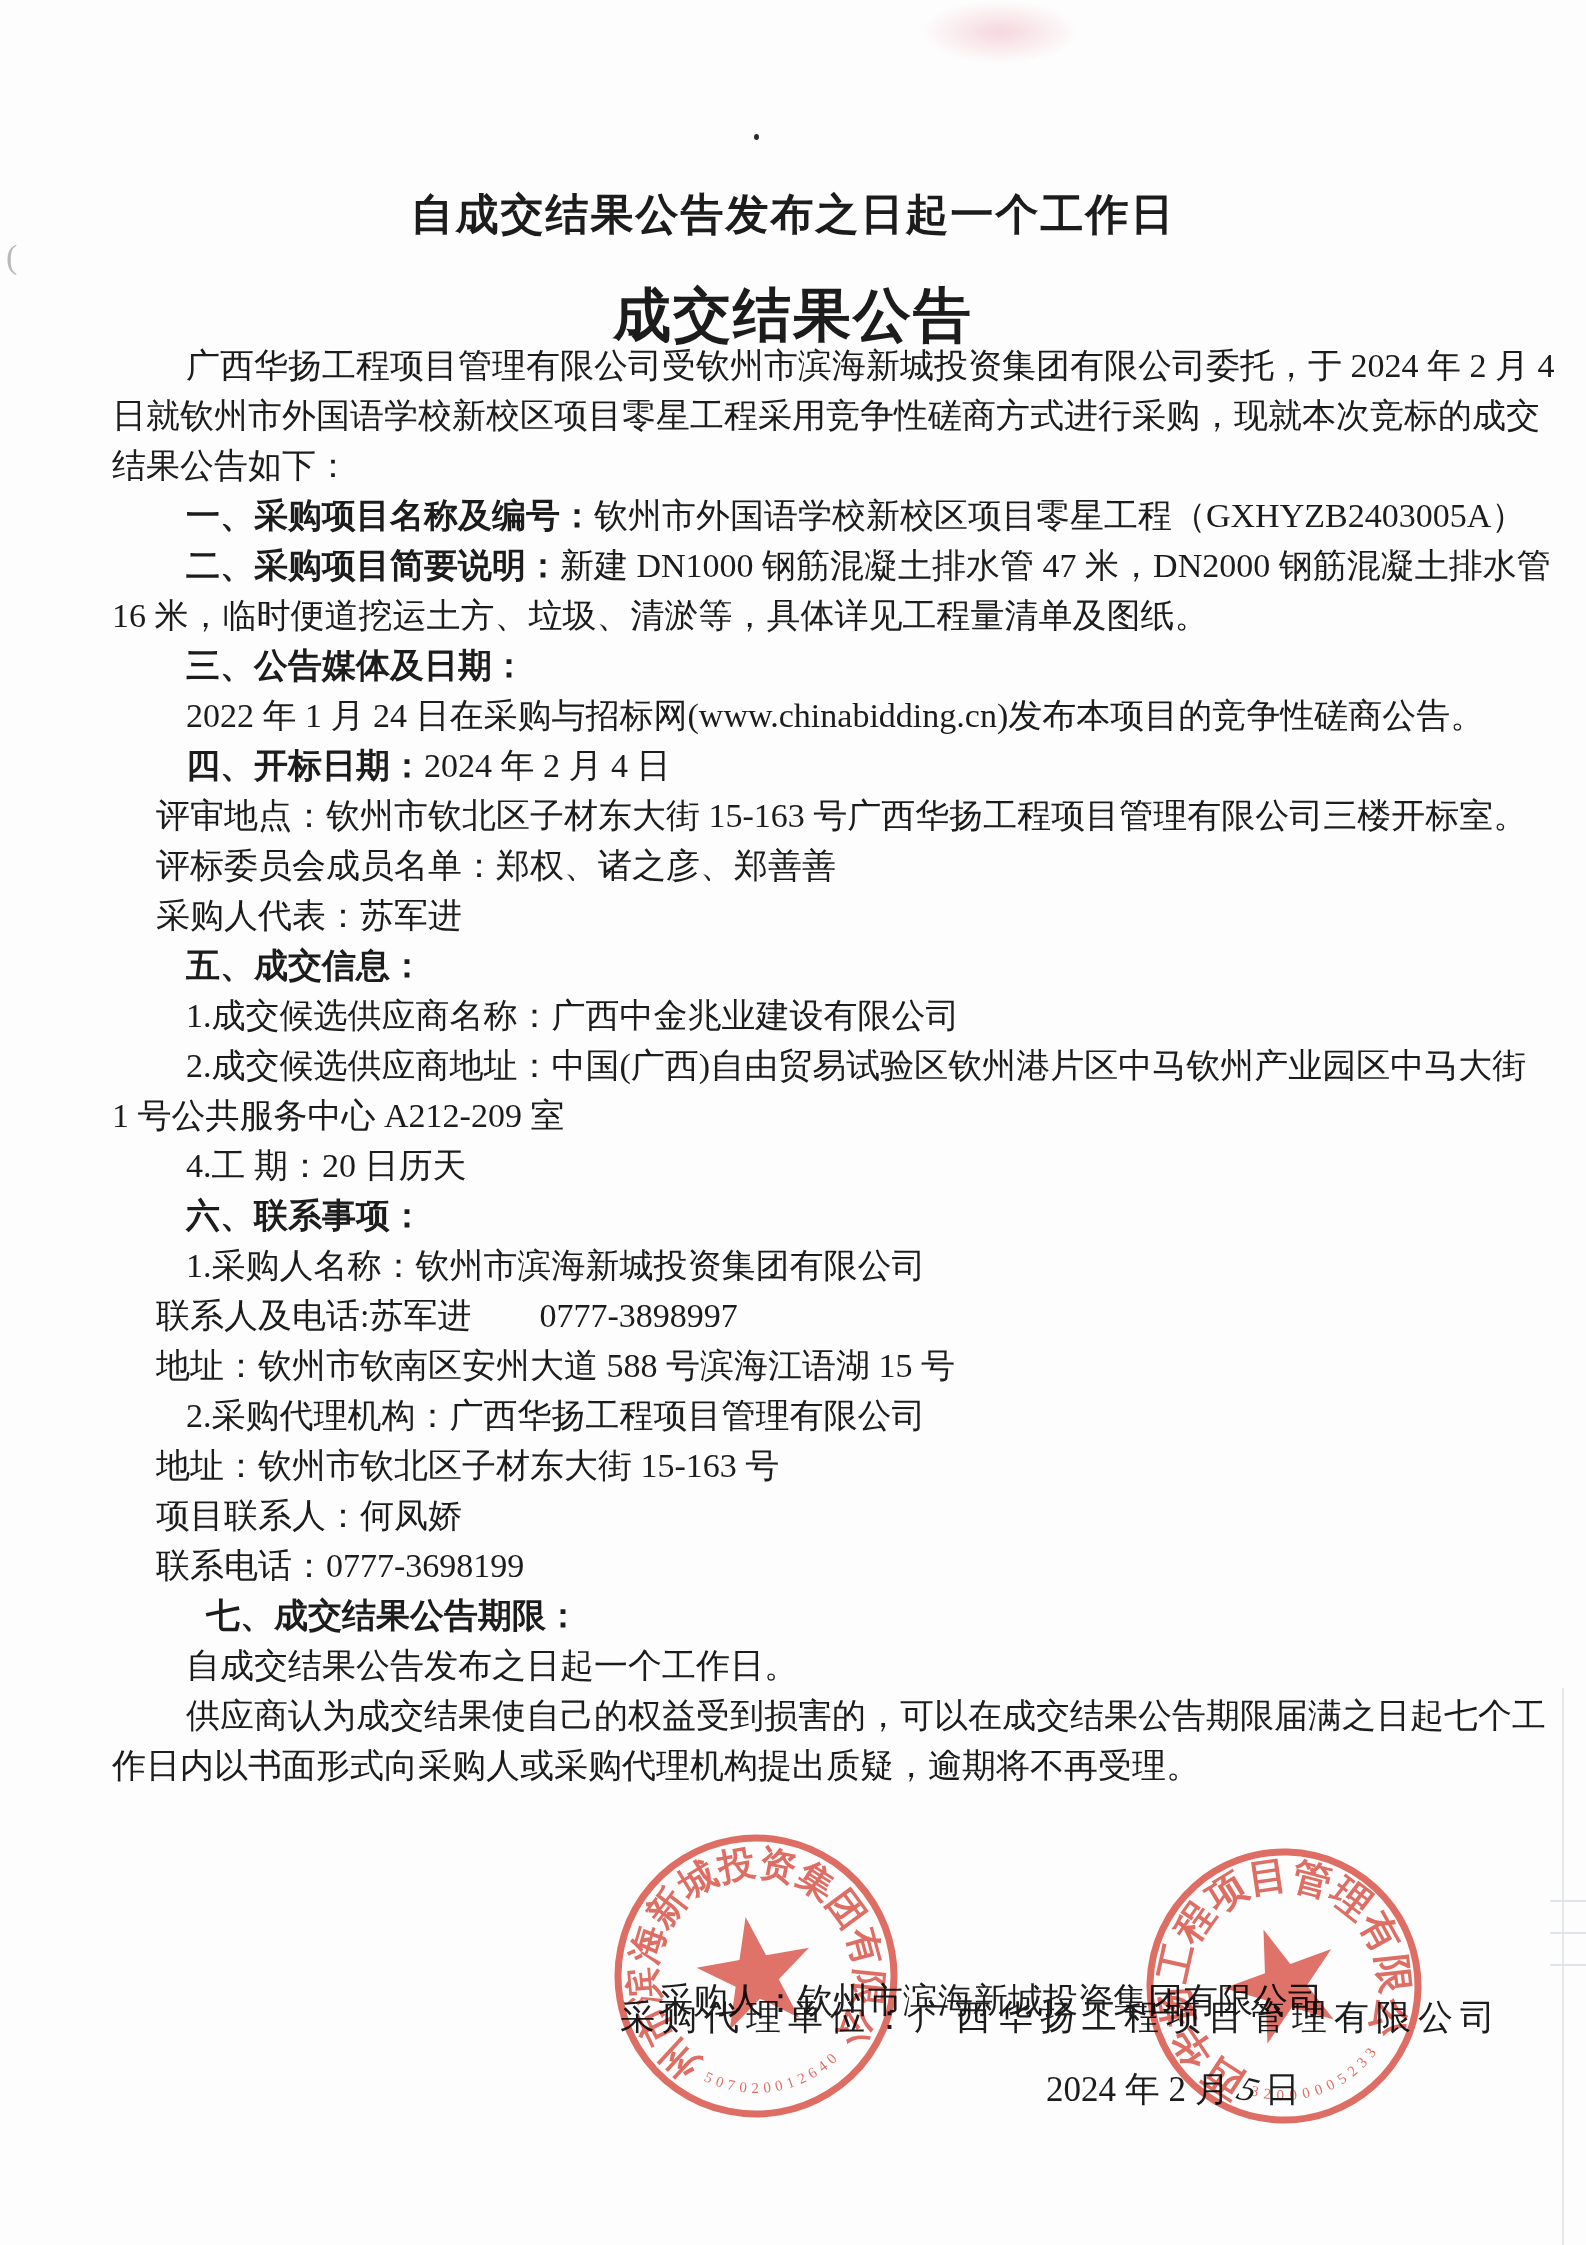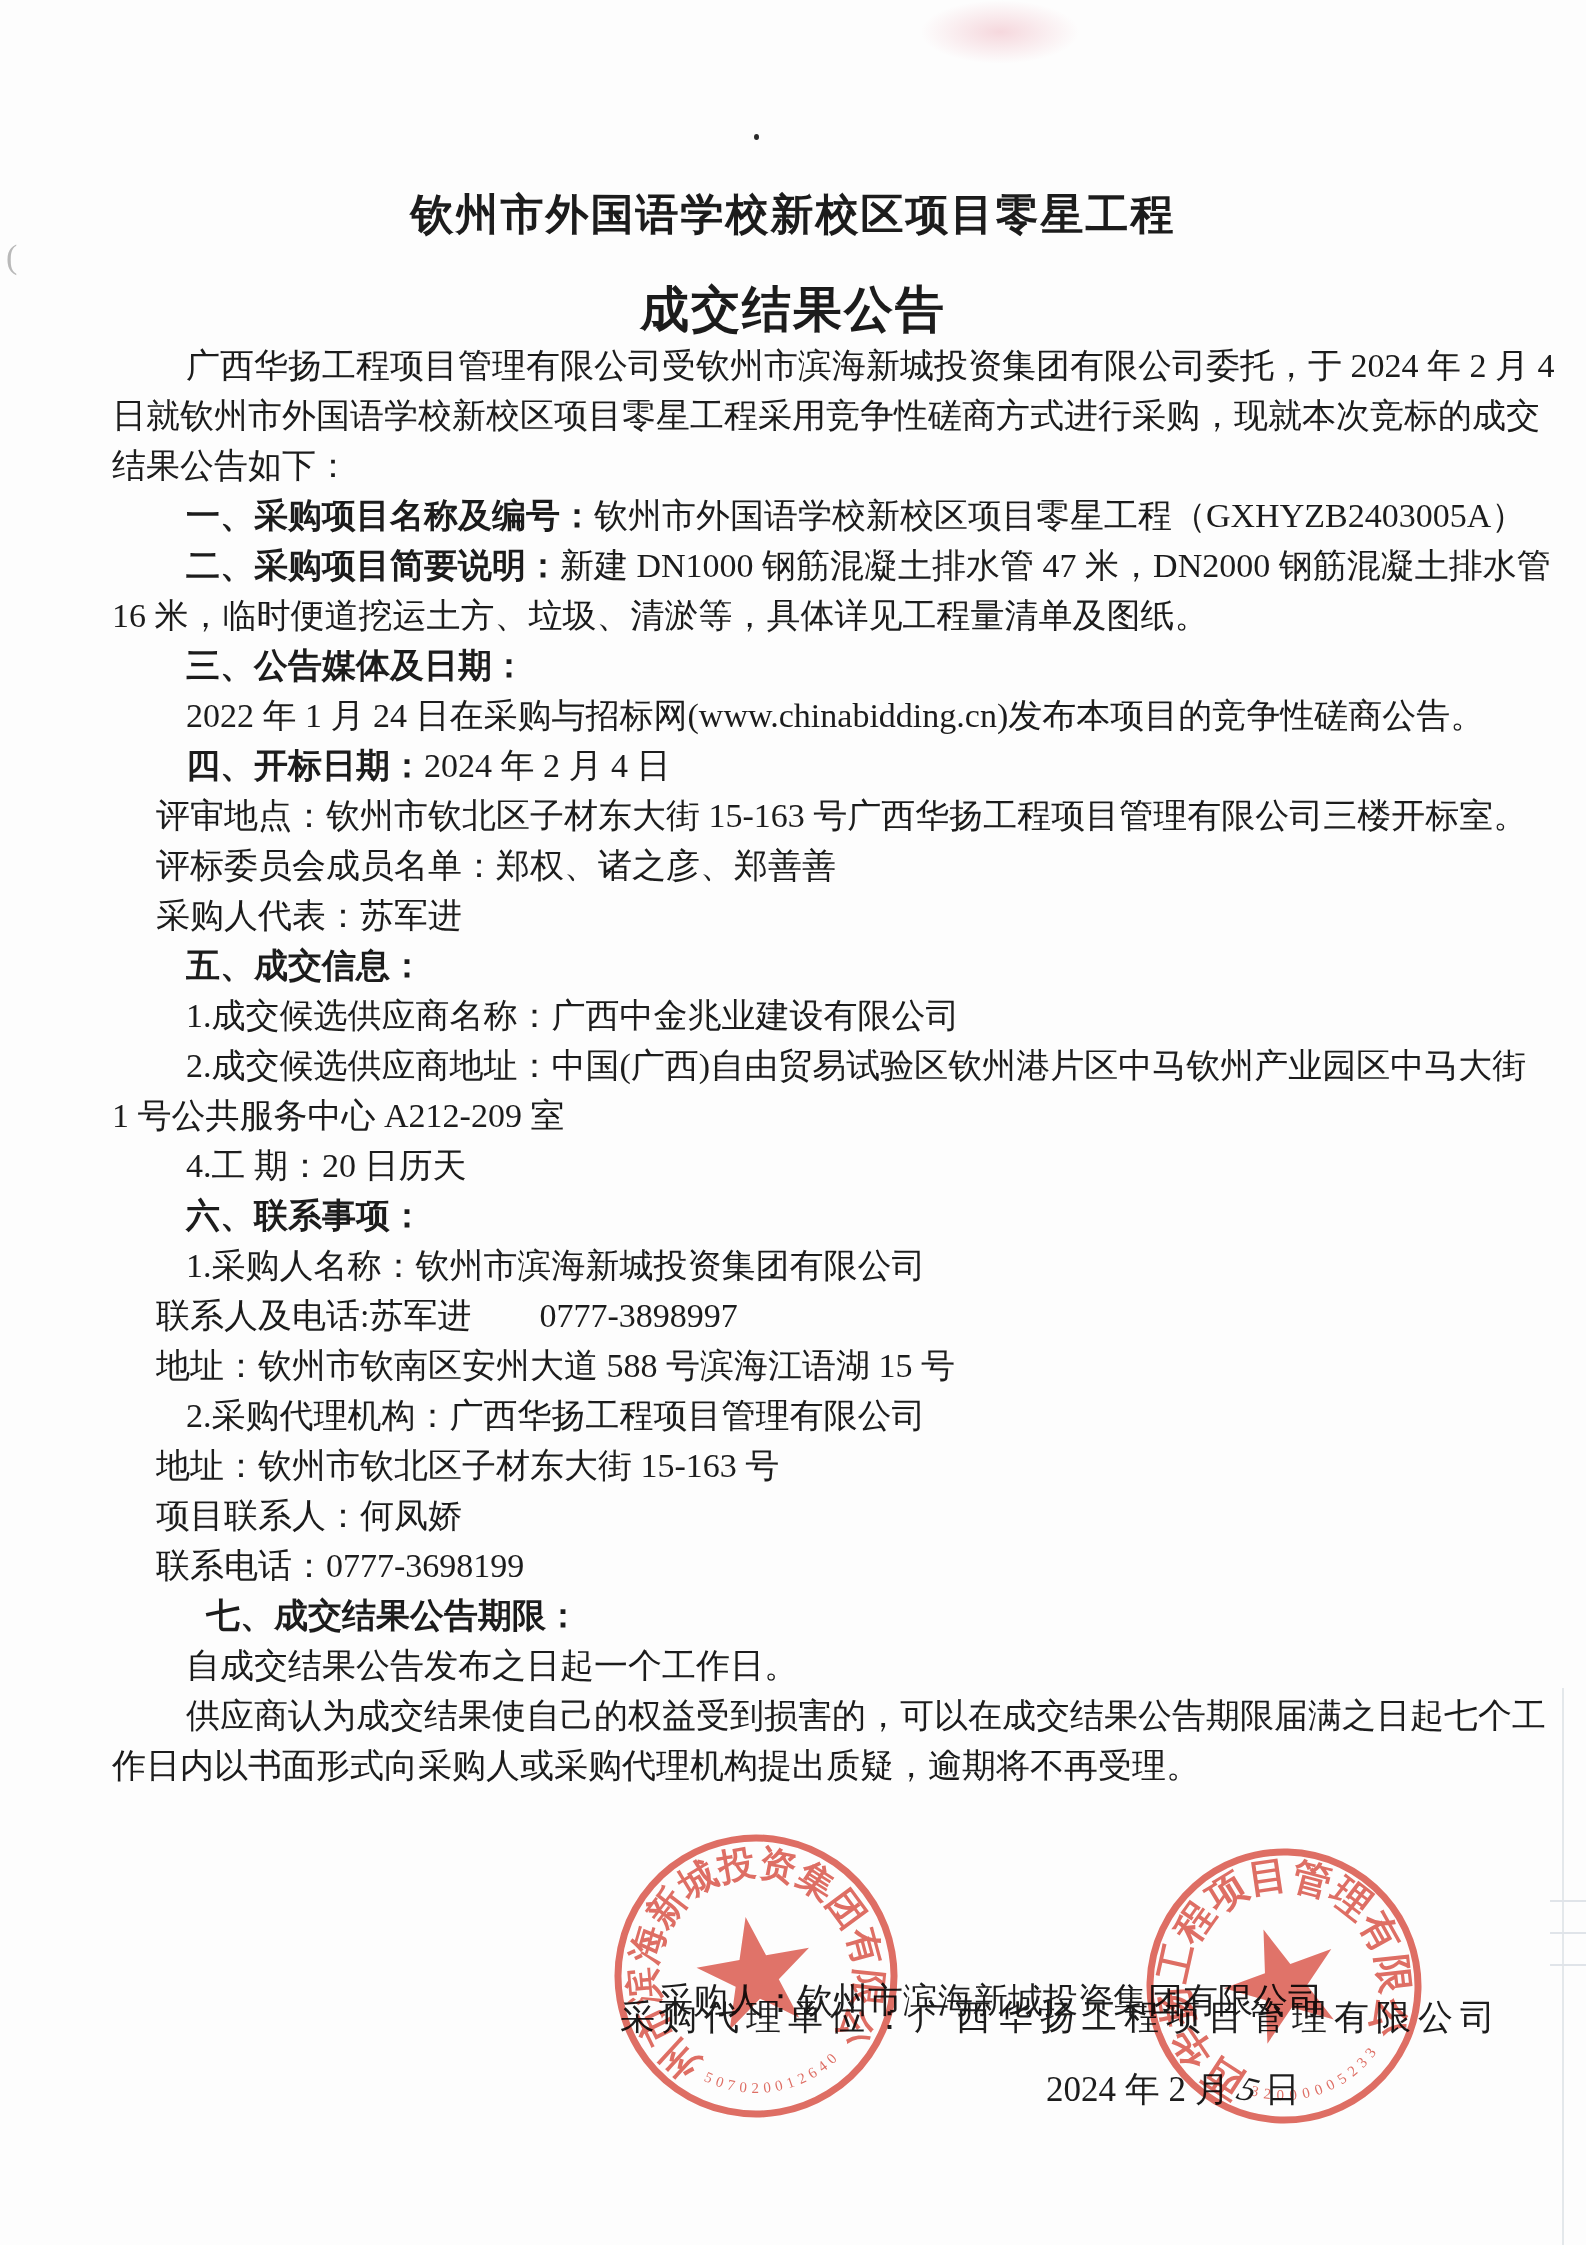--- a/index.html
+++ b/index.html
@@ -1,21 +1,21 @@
 <!DOCTYPE html>
 <html><head>
 <meta charset="utf-8">
 <style>
   html,body{margin:0;padding:0;background:#888;}
   .page{position:relative;width:1586px;height:2245px;margin:0 auto;background:#fdfdfd;
         font-family:"Liberation Serif","DejaVu Serif",serif;color:#1c1c1c;overflow:hidden;}
   .title{position:absolute;top:186px;left:0;width:100%;text-align:center;
          font-size:43px;font-weight:bold;letter-spacing:2px;}
   .subtitle{position:absolute;top:277px;left:0;width:100%;text-align:center;
-         font-size:49px;font-weight:bold;letter-spacing:2px;}
+         font-size:58px;font-weight:bold;letter-spacing:2px;}
   .body{position:absolute;top:341px;left:110px;width:1390px;}
   .ln{height:50px;line-height:50px;font-size:34px;white-space:nowrap;}
   .b{font-weight:bold;}
   .ia{padding-left:2px;}
   .ib{padding-left:46px;}
   .ic{padding-left:76px;}
   .id{padding-left:96px;}
   .sig{position:absolute;font-size:35px;white-space:nowrap;}
   .sig1{left:658px;top:1940px;margin-top:37px;}
   .sig2{left:620px;top:1994px;letter-spacing:7px;}
@@ -41,21 +41,21 @@
 <div class="page">
 
   <div class="smudge"></div>
   <div class="dot"></div>
   <div class="paren">(</div>
   <div class="edge-v"></div>
   <div class="tick" style="top:1900px"></div>
   <div class="tick" style="top:1932px"></div>
   <div class="tick" style="top:1964px"></div>
 
-  <div class="title">钦州市外国语学校新校区项目零星工程</div>
+  <div class="title">自成交结果公告发布之日起一个工作日</div>
   <div class="subtitle">成交结果公告</div>
 
   <div class="body">
     <div class="ln ic"><span class="b"></span><span>广西华扬工程项目管理有限公司受钦州市滨海新城投资集团有限公司委托，于 2024 年 2 月 4</span></div>
     <div class="ln ia"><span class="b"></span><span>日就钦州市外国语学校新校区项目零星工程采用竞争性磋商方式进行采购，现就本次竞标的成交</span></div>
     <div class="ln ia"><span class="b"></span><span>结果公告如下：</span></div>
     <div class="ln ic"><span class="b">一、采购项目名称及编号：</span><span>钦州市外国语学校新校区项目零星工程（GXHYZB2403005A）</span></div>
     <div class="ln ic"><span class="b">二、采购项目简要说明：</span><span>新建 DN1000 钢筋混凝土排水管 47 米，DN2000 钢筋混凝土排水管</span></div>
     <div class="ln ia"><span class="b"></span><span>16 米，临时便道挖运土方、垃圾、清淤等，具体详见工程量清单及图纸。</span></div>
     <div class="ln ic"><span class="b">三、公告媒体及日期：</span><span></span></div>

